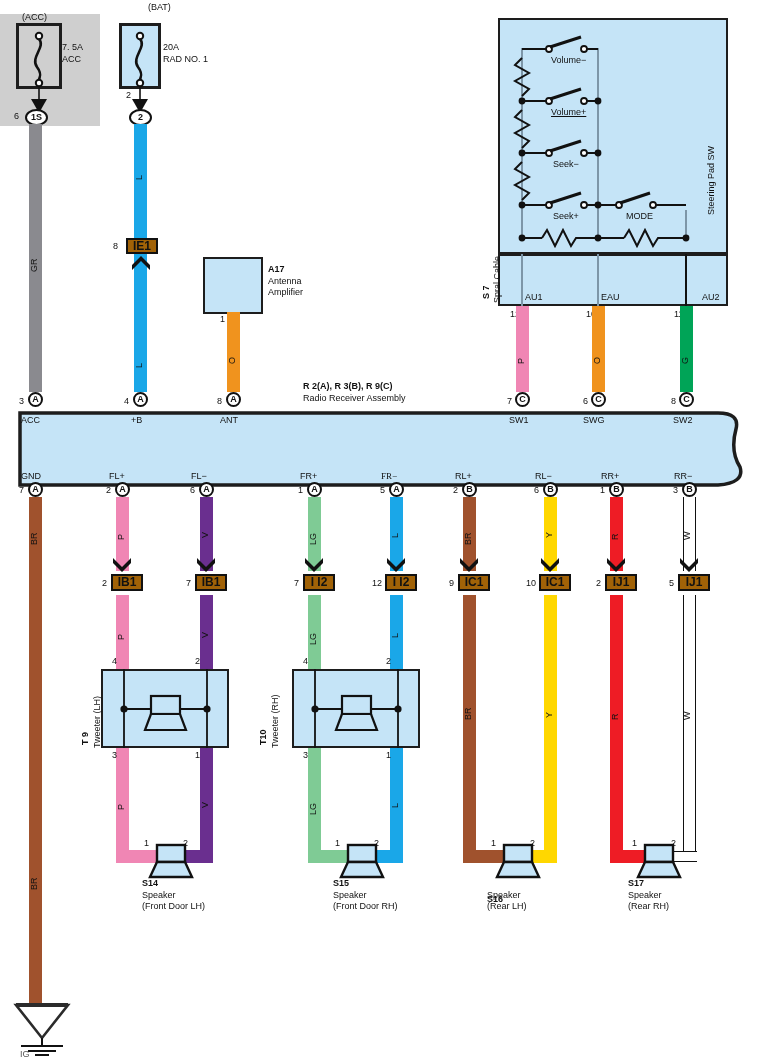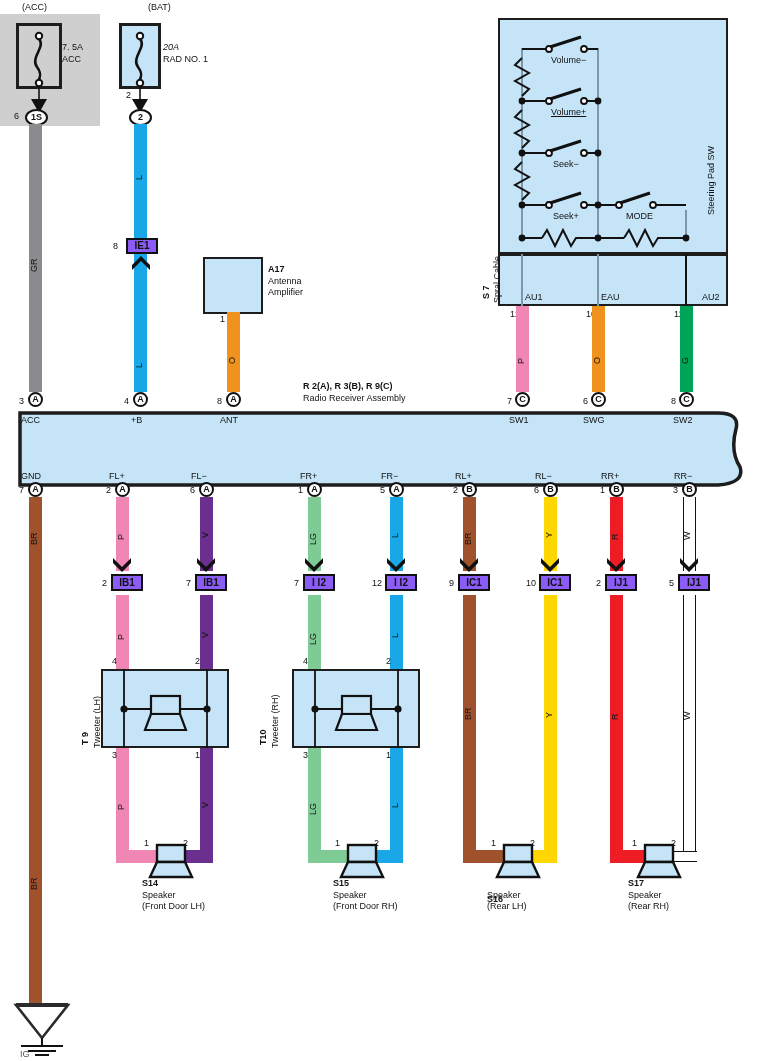--- a/index.html
+++ b/index.html
@@ -8,32 +8,32 @@
   .abs{position:absolute;}
   .wire{position:absolute;}
   .lbl{position:absolute;font-size:9px;color:#111;white-space:nowrap;line-height:1.15;}
   .lbl.b{font-weight:bold;}
   .rot{position:absolute;font-size:9px;color:#111;white-space:nowrap;
        transform:rotate(-90deg);transform-origin:0 0;}
   .box{position:absolute;background:#c5e4f7;border:2.5px solid #1d1d1d;box-sizing:border-box;}
   .pin{position:absolute;width:15px;height:15px;border-radius:50%;background:#fff;
        border:2px solid #111;box-sizing:border-box;font-size:9px;font-weight:bold;
        text-align:center;line-height:11px;color:#111;}
-  .jbox{position:absolute;background:#8b5cf6;border:2.5px solid #111;box-sizing:border-box;
-        font-size:10px;text-align:center;color:#111;font-weight:bold;}
+  .jbox{position:absolute;background:#a16207;border:2.5px solid #111;box-sizing:border-box;
+        font-size:12px;text-align:center;color:#111;font-weight:bold;}
   svg{display:block;overflow:visible;}
 </style>
 </head>
 <body>
 
 <div id="stage">
 
   <div class="abs" style="left:0;top:14px;width:100px;height:112px;background:#cfcfcf;"></div>
 
-  <div class="lbl" style="left:22px;top:2px;">(ACC)</div>
+  <div class="lbl" style="left:22px;top:12px;">(ACC)</div>
   <div class="abs" style="left:16px;top:23px;width:46px;height:66px;background:#cfcfcf;border:3px solid #1d1d1d;box-sizing:border-box;"></div>
   <svg class="abs" style="left:16px;top:23px;" width="46" height="70">
     <circle cx="23" cy="13" r="3.2" fill="#fff" stroke="#111" stroke-width="2"></circle>
     <path d="M23 16 C 30 24, 14 34, 21 44 C 27 52, 23 54, 23 57" fill="none" stroke="#111" stroke-width="2.6"></path>
     <circle cx="23" cy="60" r="3.2" fill="#fff" stroke="#111" stroke-width="2"></circle>
   </svg>
   <div class="lbl" style="left:62px;top:42px;">7. 5A</div>
   <div class="lbl" style="left:62px;top:54px;">ACC</div>
   <svg class="abs" style="left:31px;top:86px;" width="18" height="30">
     <line x1="8" y1="0" x2="8" y2="18" stroke="#111" stroke-width="1.6"></line>
@@ -42,21 +42,21 @@
   <div class="lbl" style="left:14px;top:111px;">6</div>
   <div class="pin" style="left:25px;top:109px;width:23px;height:17px;border-radius:50%;line-height:13px;">1S</div>
 
   <div class="lbl" style="left:124px;top:2px;margin-left:24px;">(BAT)</div>
   <div class="abs" style="left:119px;top:23px;width:42px;height:66px;background:#c5e4f7;border:3px solid #1d1d1d;box-sizing:border-box;"></div>
   <svg class="abs" style="left:119px;top:23px;" width="42" height="70">
     <circle cx="21" cy="13" r="3.2" fill="#fff" stroke="#111" stroke-width="2"></circle>
     <path d="M21 16 C 28 24, 12 34, 19 44 C 25 52, 21 54, 21 57" fill="none" stroke="#111" stroke-width="2.6"></path>
     <circle cx="21" cy="60" r="3.2" fill="#fff" stroke="#111" stroke-width="2"></circle>
   </svg>
-  <div class="lbl" style="left:163px;top:42px;font-style:italic;">20A</div>
+  <div class="lbl" style="left:163px;top:42px;">20A</div>
   <div class="lbl" style="left:163px;top:54px;">RAD NO. 1</div>
   <svg class="abs" style="left:132px;top:86px;" width="18" height="30">
     <line x1="8" y1="0" x2="8" y2="18" stroke="#111" stroke-width="1.6"></line>
     <path d="M0 13 L8 27 L16 13 Z" fill="#111"></path>
   </svg>
   <div class="lbl" style="left:126px;top:90px;">2</div>
   <div class="pin" style="left:129px;top:109px;width:23px;height:17px;border-radius:50%;line-height:13px;">2</div>
 
   <div class="box" style="left:498px;top:18px;width:230px;height:236px;"></div>
   <div class="rot" style="left:706px;top:215px;">Steering Pad SW</div>
@@ -214,21 +214,21 @@
   <div class="pin" style="left:115px;top:482px;">A</div>
 
   <div class="lbl" style="left:191px;top:471px;">FL−</div>
   <div class="lbl" style="left:190px;top:485px;">6</div>
   <div class="pin" style="left:199px;top:482px;">A</div>
 
   <div class="lbl" style="left:300px;top:471px;">FR+</div>
   <div class="lbl" style="left:298px;top:485px;">1</div>
   <div class="pin" style="left:307px;top:482px;">A</div>
 
-  <div class="lbl" style="left:381px;top:471px;">FR−</div>
+  <div class="lbl" style="left:381px;top:471px;font-family:Liberation Serif, serif;">FR−</div>
   <div class="lbl" style="left:380px;top:485px;">5</div>
   <div class="pin" style="left:389px;top:482px;">A</div>
 
   <div class="lbl" style="left:455px;top:471px;">RL+</div>
   <div class="lbl" style="left:453px;top:485px;">2</div>
   <div class="pin" style="left:462px;top:482px;">B</div>
 
   <div class="lbl" style="left:535px;top:471px;">RL−</div>
   <div class="lbl" style="left:534px;top:485px;">6</div>
   <div class="pin" style="left:543px;top:482px;">B</div>

